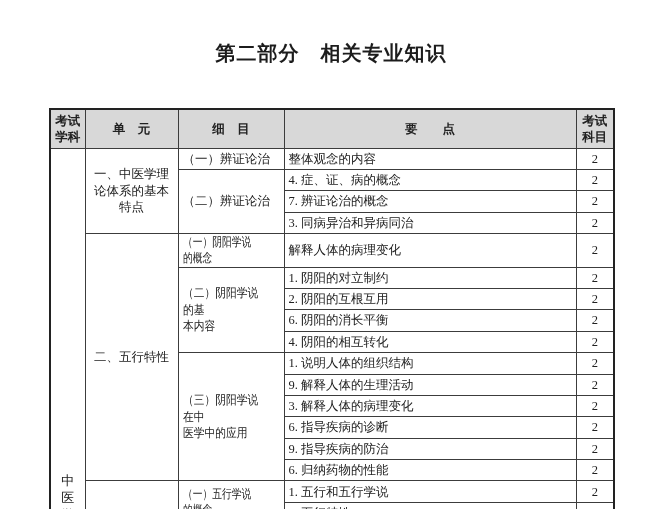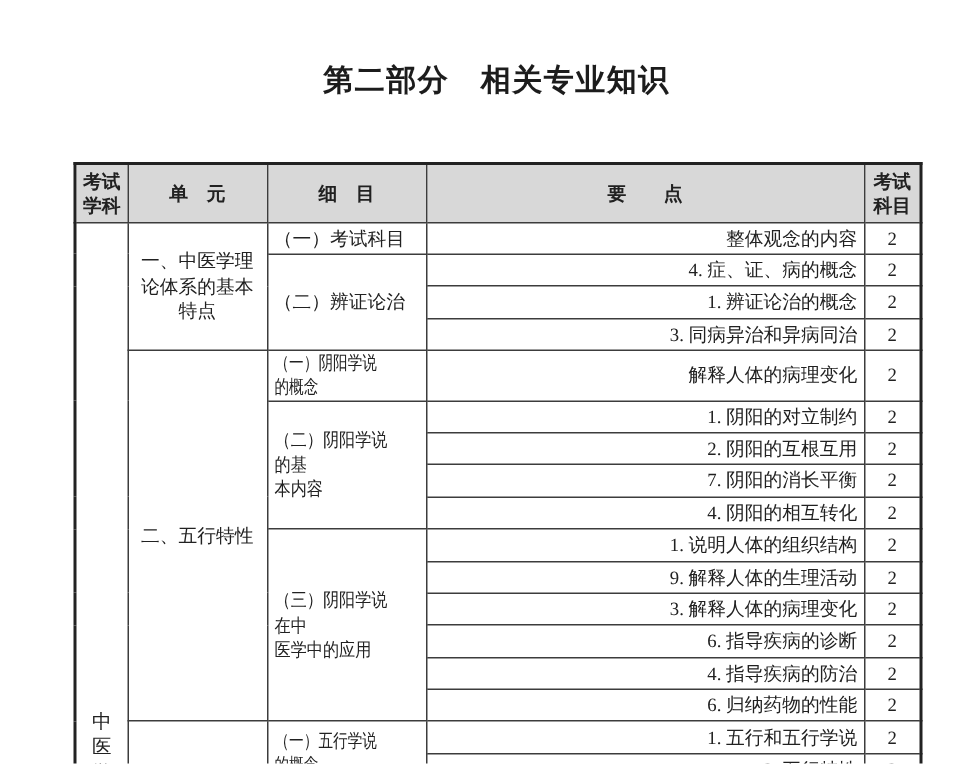--- a/index.html
+++ b/index.html
@@ -76,21 +76,21 @@
     transform-origin: left center;
     white-space: pre-line;
   }
   .squeeze-sm {
     display: inline-block;
     transform: scaleX(0.86);
     transform-origin: left center;
     white-space: pre-line;
   }
   td.point {
-    text-align: right;
+    text-align: left;
     padding: 0 6px;
     white-space: nowrap;
   }
   td.score {
     text-align: center;
     padding: 0;
   }
 </style>
 </head>
 <body>
@@ -119,31 +119,31 @@
       </tr>
     </thead>
     <tbody>
       <tr>
         <td class="subject" rowspan="17">
           <div class="v-text">中医学</div>
         </td>
         <td class="unit" rowspan="4">一、中医学理
 论体系的基本
 特点</td>
-        <td class="item">（一）考试科目</td>
+        <td class="item">（一）辨证论治</td>
         <td class="point">整体观念的内容</td>
         <td class="score">2</td>
       </tr>
       <tr>
         <td class="item" rowspan="3">（二）辨证论治</td>
         <td class="point">4. 症、证、病的概念</td>
         <td class="score">2</td>
       </tr>
       <tr>
-        <td class="point">1. 辨证论治的概念</td>
+        <td class="point">7. 辨证论治的概念</td>
         <td class="score">2</td>
       </tr>
       <tr>
         <td class="point">3. 同病异治和异病同治</td>
         <td class="score">2</td>
       </tr>
       <tr>
         <td class="unit" rowspan="11">二、五行特性</td>
         <td class="item"><span class="squeeze-lg">（一）阴阳学说的概念</span></td>
         <td class="point">解释人体的病理变化</td>
@@ -153,21 +153,21 @@
         <td class="item" rowspan="4"><span class="squeeze-sm">（二）阴阳学说的基
 本内容</span></td>
         <td class="point">1. 阴阳的对立制约</td>
         <td class="score">2</td>
       </tr>
       <tr>
         <td class="point">2. 阴阳的互根互用</td>
         <td class="score">2</td>
       </tr>
       <tr>
-        <td class="point">7. 阴阳的消长平衡</td>
+        <td class="point">6. 阴阳的消长平衡</td>
         <td class="score">2</td>
       </tr>
       <tr>
         <td class="point">4. 阴阳的相互转化</td>
         <td class="score">2</td>
       </tr>
       <tr>
         <td class="item" rowspan="6"><span class="squeeze-sm">（三）阴阳学说在中
 医学中的应用</span></td>
         <td class="point">1. 说明人体的组织结构</td>
@@ -179,21 +179,21 @@
       </tr>
       <tr>
         <td class="point">3. 解释人体的病理变化</td>
         <td class="score">2</td>
       </tr>
       <tr>
         <td class="point">6. 指导疾病的诊断</td>
         <td class="score">2</td>
       </tr>
       <tr>
-        <td class="point">4. 指导疾病的防治</td>
+        <td class="point">9. 指导疾病的防治</td>
         <td class="score">2</td>
       </tr>
       <tr>
         <td class="point">6. 归纳药物的性能</td>
         <td class="score">2</td>
       </tr>
       <tr>
         <td class="unit" rowspan="2"></td>
         <td class="item" rowspan="2"><span class="squeeze-lg">（一）五行学说的概念</span></td>
         <td class="point">1. 五行和五行学说</td>

